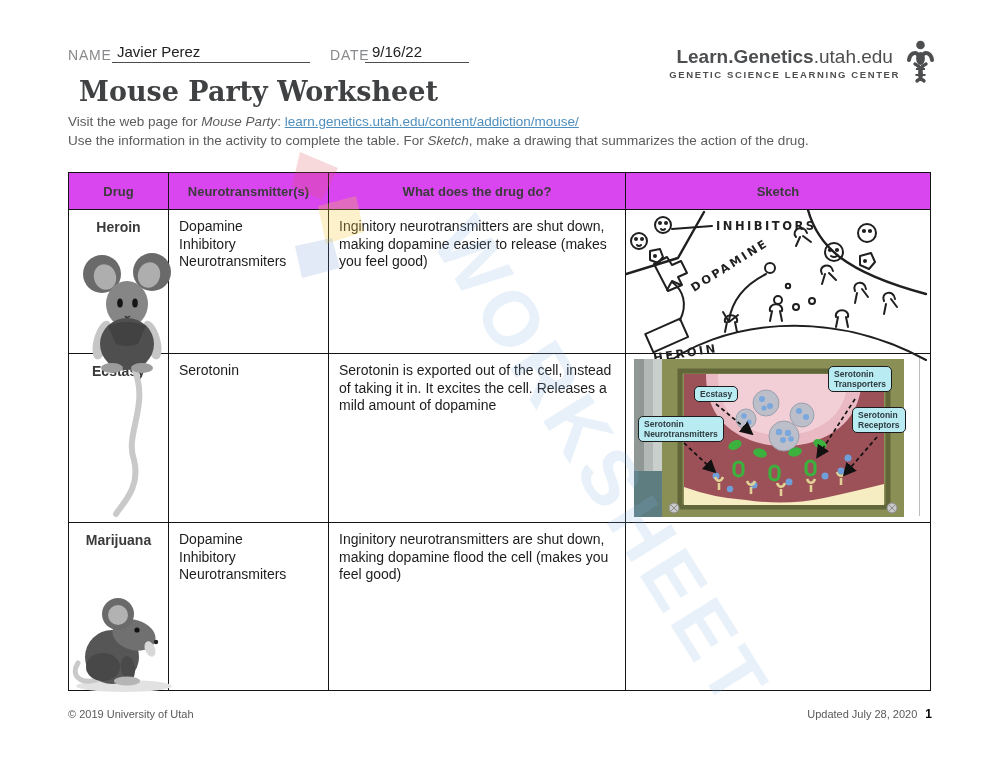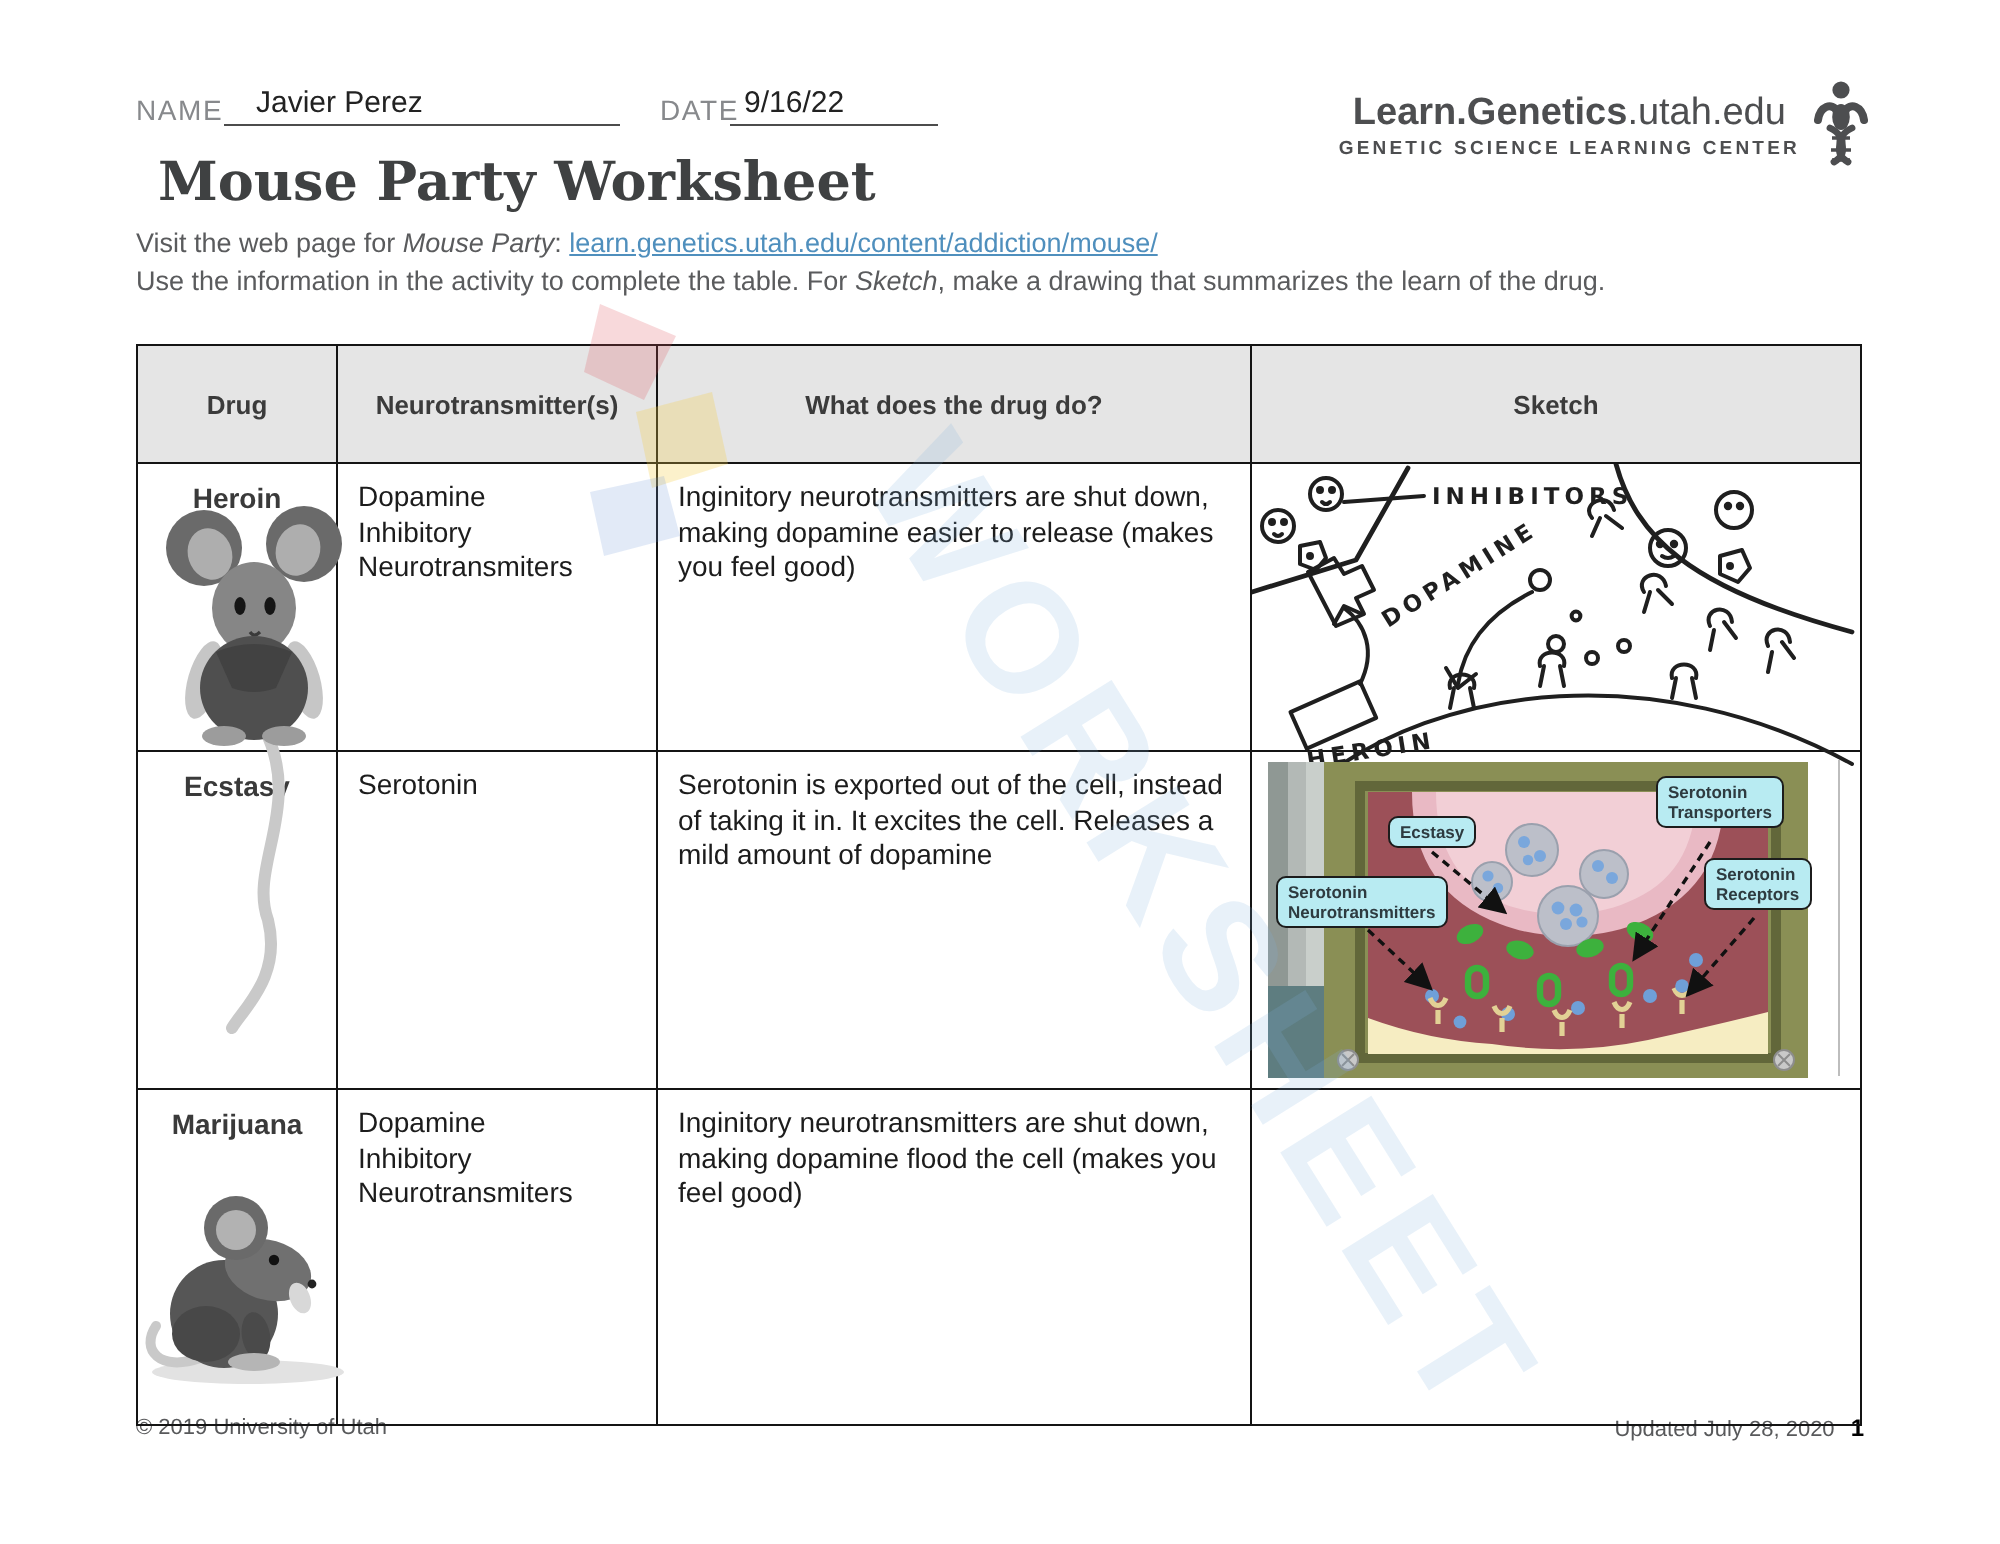--- a/index.html
+++ b/index.html
@@ -23,22 +23,22 @@
   .intro{position:absolute;left:68px;top:113px;font-size:13.5px;line-height:18.5px;color:#5a5b5d;}
   .intro a{color:#4f8fbd;}
   .intro i{}
 
   
   .wm{position:absolute;left:0;top:0;width:1000px;height:772px;pointer-events:none;z-index:6;}
 
   
   table.ws{position:absolute;left:68px;top:172px;width:862px;border-collapse:collapse;
            table-layout:fixed;z-index:2;}
-  .ws th{background:#e5e5e5;border:1.5px solid #141414;font-size:13px;color:#3b3b3b;
-         font-weight:bold;height:22px;padding:18px 0;}
+  .ws th{background:#d946ef;border:1.5px solid #141414;font-size:13px;color:#3b3b3b;
+         font-weight:bold;height:22px;padding:7px 0;}
   .ws td{border:1.5px solid #141414;vertical-align:top;padding:0;}
   .cell-pad{padding:8px 10px;font-size:14px;line-height:17.5px;color:#1c1c1c;}
   .prelines{white-space:pre-line;}
   .drug-name{padding-top:9px;text-align:center;font-weight:bold;font-size:14px;color:#3a3a3a;}
   .sketch-cell{position:relative;width:100%;height:100%;}
 
   
   .callout{position:absolute;background:#b8ebf2;border:1.5px solid #1c1c1c;border-radius:5px;
            padding:2px 5px;font-size:8.5px;font-weight:bold;color:#2e3b40;
            white-space:pre-line;line-height:1.2;z-index:3;}
@@ -55,21 +55,21 @@
 <div class="page">
 
   <svg class="wm" viewBox="0 0 1000 772">
     <polygon points="300,152 338,168 322,200 292,186" fill="rgba(225,80,90,0.22)"></polygon>
     <polygon points="318,206 356,196 364,232 326,244" fill="rgba(245,205,70,0.28)"></polygon>
     <polygon points="295,246 332,238 340,268 302,278" fill="rgba(110,150,215,0.20)"></polygon>
     <text x="430" y="240" transform="rotate(58 430 240)" font-size="78" font-weight="bold" letter-spacing="6" fill="rgba(130,175,220,0.18)">WORKSHEET</text>
   </svg>
 
   <span class="fld-label" style="left:68px;top:47px">NAME</span>
-  <span class="fld-value" style="left:128px;top:43px">Javier Perez</span>
+  <span class="fld-value" style="left:117px;top:43px">Javier Perez</span>
   <div class="fld-line" style="left:112px;top:62px;width:198px"></div>
 
   <span class="fld-label" style="left:330px;top:47px">DATE</span>
   <span class="fld-value" style="left:372px;top:43px">9/16/22</span>
   <div class="fld-line" style="left:365px;top:62px;width:104px"></div>
 
   <div class="logo">
     <div class="logo-text">
       <div class="logo-brand"><b>Learn.Genetics</b><span>.utah.edu</span></div>
       <div class="logo-tag">GENETIC SCIENCE LEARNING CENTER</div>
@@ -79,21 +79,21 @@
       <path d="M2,20 C3,13 9,11 11.5,15.5 M25,20 C24,13 18,11 15.5,15.5" stroke="#4d4e50" stroke-width="4" fill="none" stroke-linecap="round"></path>
       <ellipse cx="13.5" cy="18.5" rx="4.4" ry="6.5" fill="#4d4e50"></ellipse>
       <path d="M8,24 C19,29 7,35 17,41 M19,24 C8,29 20,35 10,41" stroke="#4d4e50" stroke-width="3.4" fill="none" stroke-linecap="round"></path>
       <path d="M9,29 h9 M8.5,35 h10 M9,40 h9" stroke="#4d4e50" stroke-width="1.8"></path>
     </svg>
   </div>
 
   <div class="title">Mouse Party Worksheet</div>
   <div class="intro">
     <div><span>Visit the web page for </span><i>Mouse Party</i><span>: </span><a href="#">learn.genetics.utah.edu/content/addiction/mouse/</a></div>
-    <div><span>Use the information in the activity to complete the table. For </span><i>Sketch</i><span>, make a drawing that summarizes the learn of the drug.</span></div>
+    <div><span>Use the information in the activity to complete the table. For </span><i>Sketch</i><span>, make a drawing that summarizes the action of the drug.</span></div>
   </div>
 
   <table class="ws">
     <colgroup>
         <col style="width:100px">
         <col style="width:160px">
         <col style="width:297px">
         <col style="width:305px">
       </colgroup>
     <tbody>

